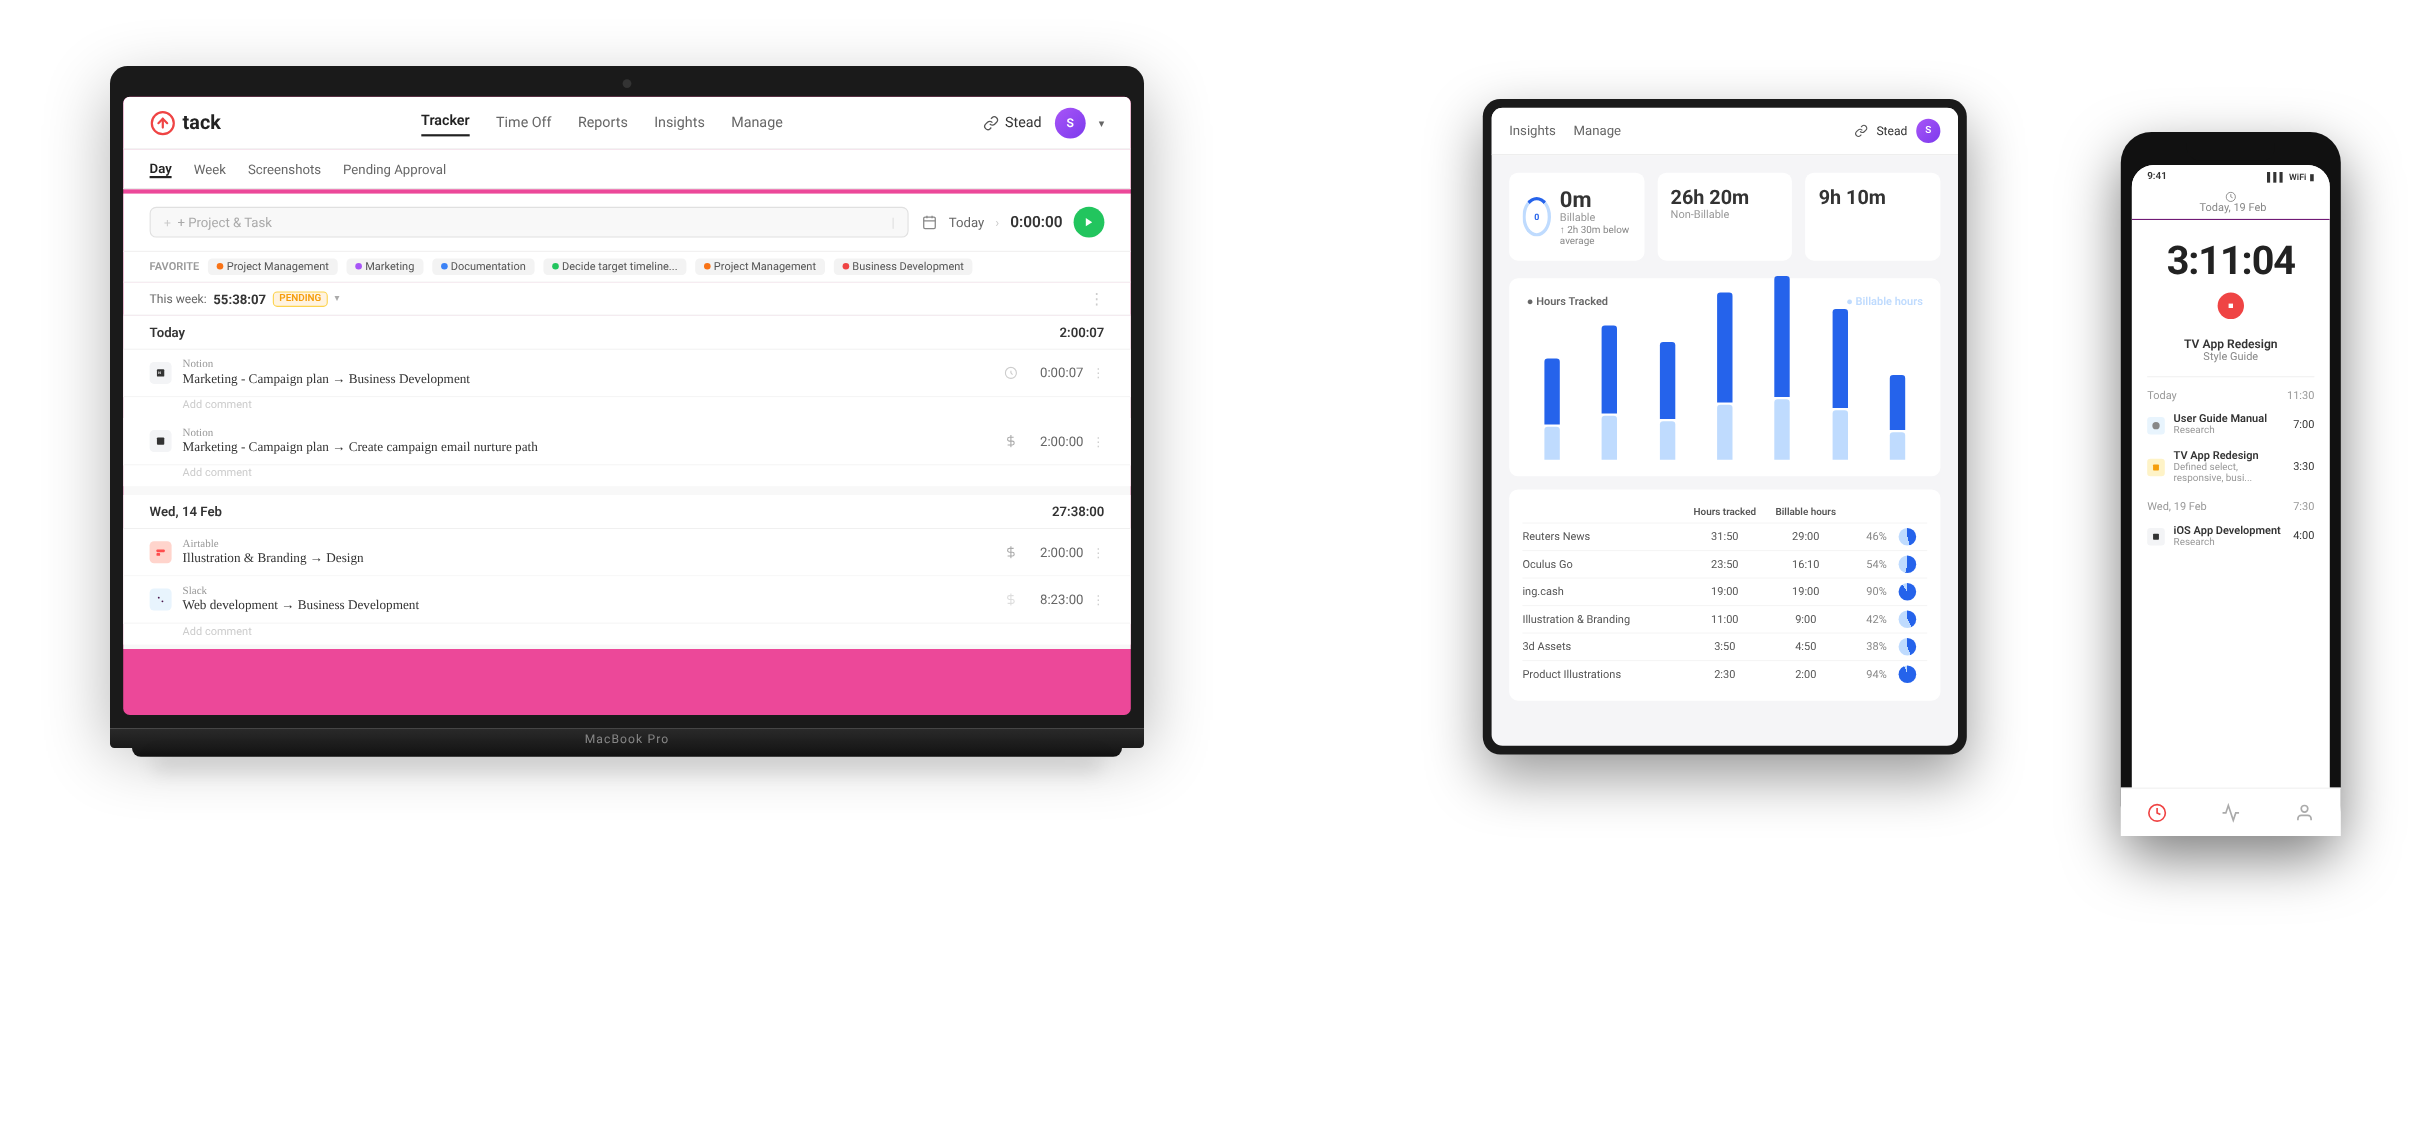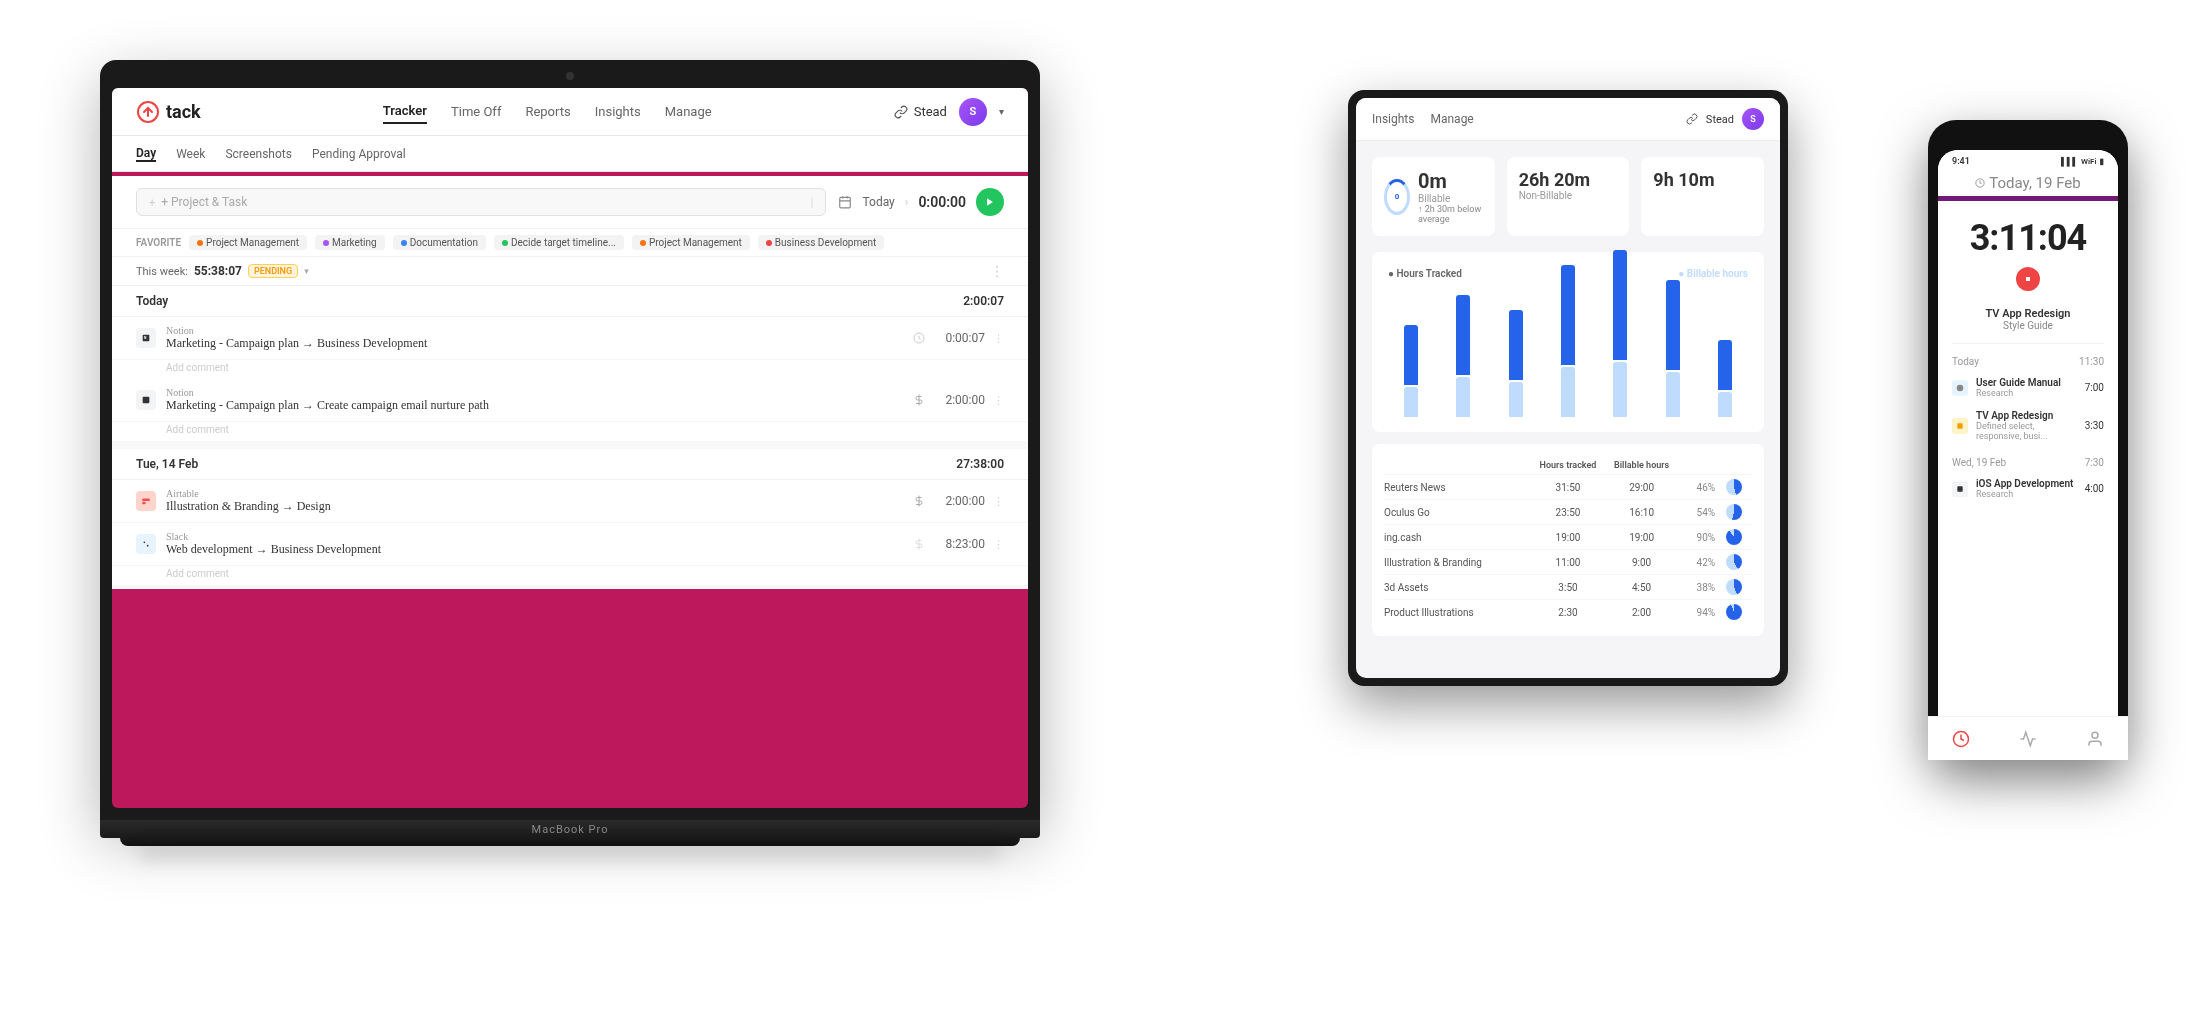--- a/index.html
+++ b/index.html
@@ -38,24 +38,24 @@
 
     .laptop-camera {
       width: 8px;
       height: 8px;
       background: #333;
       border-radius: 50%;
       margin: 0 auto 8px;
     }
 
     .laptop-screen {
-      background: #be185d;
+      background: #ec4899;
       border-radius: 6px;
       overflow: hidden;
-      height: 720px;
+      height: 562px;
     }
 
     .laptop-base {
       background: linear-gradient(to bottom, #2a2a2a, #1a1a1a);
       height: 18px;
       border-radius: 0 0 4px 4px;
       display: flex;
       align-items: center;
       justify-content: center;
     }
@@ -565,23 +565,24 @@
       font-weight: 600;
       color: #333;
     }
 
     .phone-top-bar {
       background: #fff;
       padding: 4px 14px;
       display: flex;
       align-items: center;
       justify-content: center;
-      font-size: 15px;
+      font-size: 10px;
       color: #888;
-      border-bottom: 5px solid #701a75;
+      border-bottom: 1px solid #701a75;
+      flex-direction: column;
     }
 
     .timer-display {
       text-align: center;
       padding: 16px 0 8px;
     }
 
     .timer-value {
       font-size: 36px;
       font-weight: 700;
@@ -863,21 +864,21 @@
                   </svg>
                 <span class="entry-time">2:00:00</span>
                 <span style="color:#ccc">⋮</span>
               </div>
             </div>
             <div class="add-comment" style="color:#ccc;font-size:10px;padding:2px 24px 6px 54px">Add comment</div>
           </div>
 
           <div class="day-group" style="margin-top:8px">
             <div class="day-header">
-              <span class="day-label">Tue, 14 Feb</span>
+              <span class="day-label">Wed, 14 Feb</span>
               <span class="day-total">27:38:00</span>
             </div>
 
             <div class="entry-row">
               <div class="entry-project-icon" style="background:#ffd4cc">
                 <svg width="10" height="10" viewBox="0 0 24 24" fill="#ff4d4d">
                     <rect x="3" y="6" width="18" height="6" rx="2"></rect>
                     <rect x="3" y="14" width="8" height="6" rx="2"></rect>
                   </svg>
               </div>

